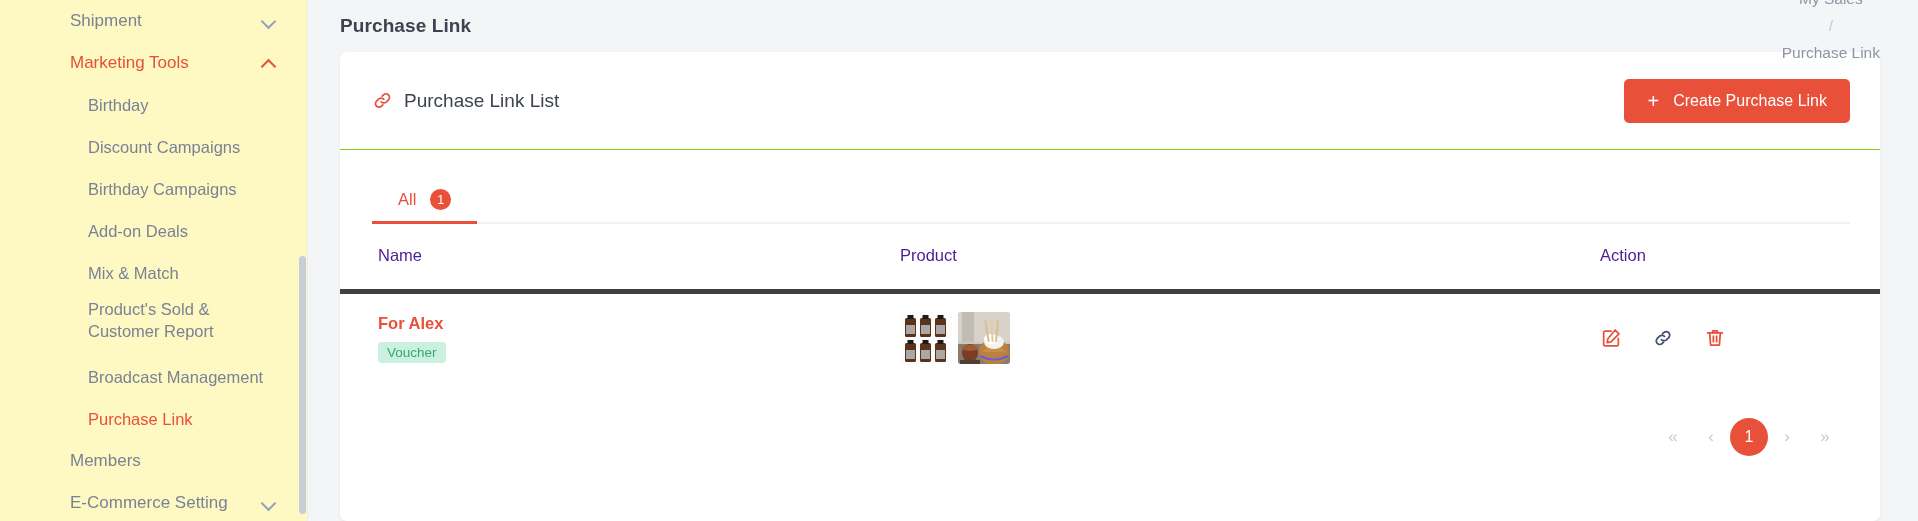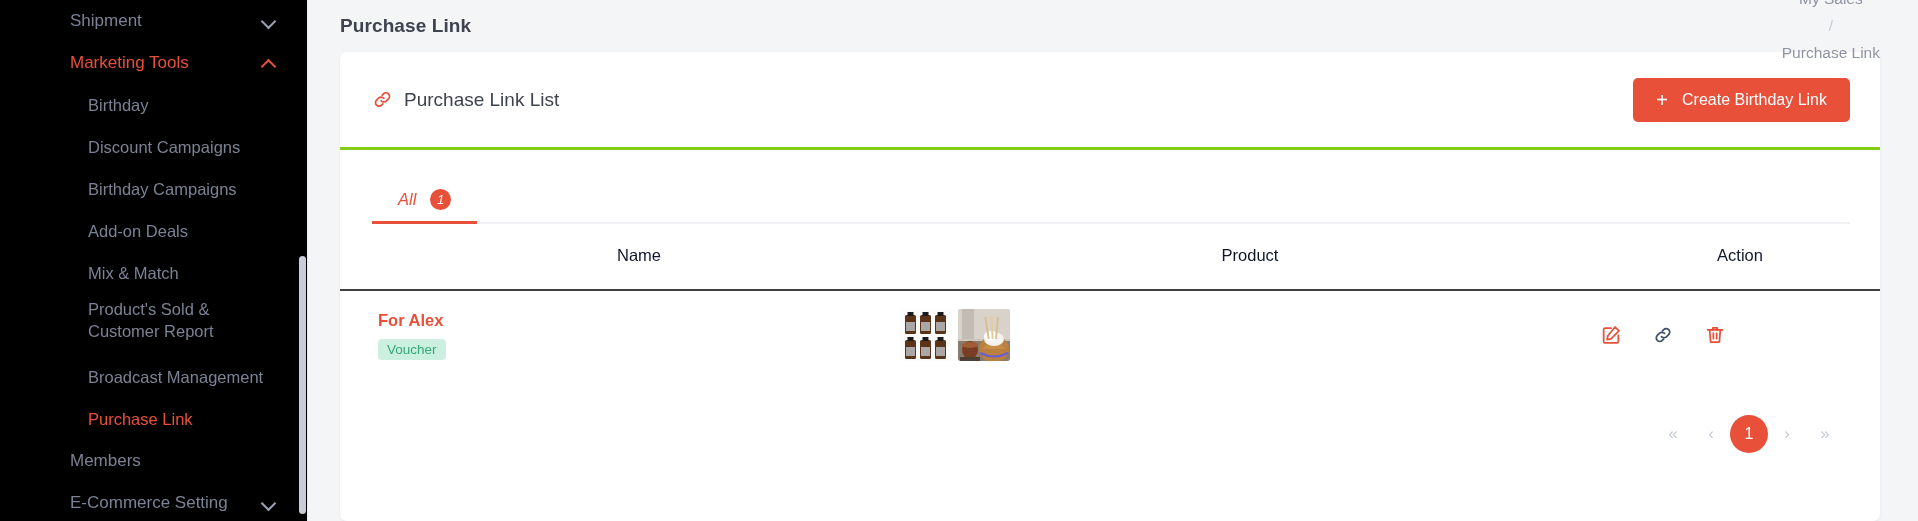--- a/index.html
+++ b/index.html
@@ -9,21 +9,21 @@
     overflow: hidden;
     font-family: "Liberation Sans", sans-serif;
     background: #ffffff;
   }
   .app { display: flex; width: 1918px; height: 521px; position: relative; }
 
   
   .sidebar {
     width: 308px;
     height: 521px;
-    background: #000000;
+    background: #fef9c3;
     position: relative;
     flex: 0 0 308px;
     overflow: hidden;
   }
   .nav-list { padding: 0; list-style: none; }
   .nav-item {
     display: flex;
     align-items: center;
     justify-content: space-between;
     padding: 0 32px 0 70px;
@@ -125,21 +125,21 @@
     box-shadow: 0 1px 3px rgba(30,40,60,.07);
     height: 469px;
     overflow: hidden;
   }
   .card-head {
     height: 98px;
     display: flex;
     align-items: center;
     justify-content: space-between;
     padding: 0 30px 0 32px;
-    border-bottom: 3px solid #84cc16;
+    border-bottom: 1px solid #84cc16;
   }
   .card-title {
     display: flex;
     align-items: center;
     gap: 11px;
     font-size: 19px;
     color: #3d4450;
     font-weight: normal;
   }
   .link-icon svg { display: block; }
@@ -179,21 +179,21 @@
   .tab {
     display: flex;
     align-items: center;
     gap: 14px;
     padding: 0 26px 14px 26px;
     font-size: 16.5px;
     color: #8d94a3;
     position: relative;
     cursor: pointer;
   }
-  .tab.active { color: #e8503a; font-style: italic; }
+  .tab.active { color: #e8503a; }
   .tab.active::after {
     content: "";
     position: absolute;
     left: 0; right: 0; bottom: 0;
     height: 3px;
     background: #e8503a;
     z-index: 2;
   }
   .tab-badge {
     background: #e8503a;
@@ -204,26 +204,26 @@
     border-radius: 11px;
     display: inline-flex;
     align-items: center;
     justify-content: center;
     padding: 0 6px;
   }
 
   
   .tbl { width: 100%; border-collapse: collapse; table-layout: fixed; }
   .tbl th {
-    text-align: center;
+    text-align: left;
     font-size: 16.5px;
     font-weight: normal;
-    color: #0f172a;
+    color: #4c1d95;
     padding: 22px 0 24px 0;
-    border-bottom: 2px solid #404040;
+    border-bottom: 5px solid #404040;
   }
   .tbl td {
     padding: 18px 0;
     vertical-align: middle;
     border-bottom: none;
   }
   .col-name { width: 560px; padding-left: 38px !important; }
   .col-product { width: 700px; }
   .col-action { width: auto; }
   th.col-name { padding-left: 38px !important; }
@@ -368,21 +368,21 @@
           <span class="link-icon">
             <svg width="21" height="21" viewBox="0 0 24 24" fill="none" stroke="#e8503a" stroke-width="2" stroke-linecap="round">
               <path d="M10.5 13.5a4 4 0 0 0 5.7.3l2.6-2.6a4 4 0 1 0-5.7-5.7l-1.5 1.5"></path>
               <path d="M13.5 10.5a4 4 0 0 0-5.7-.3l-2.6 2.6a4 4 0 1 0 5.7 5.7l1.5-1.5"></path>
             </svg>
           </span>
           <span>Purchase Link List</span>
         </div>
         <button class="btn-create">
           <span class="plus">+</span>
-          <span>Create Birthday Link</span>
+          <span>Create Purchase Link</span>
         </button>
       </div>
 
       <div class="tabs-row">
         <div class="tabs-underline"></div>
         <div class="tab active">
           <span>All</span>
           <span class="tab-badge">1</span>
         </div>
       </div>

